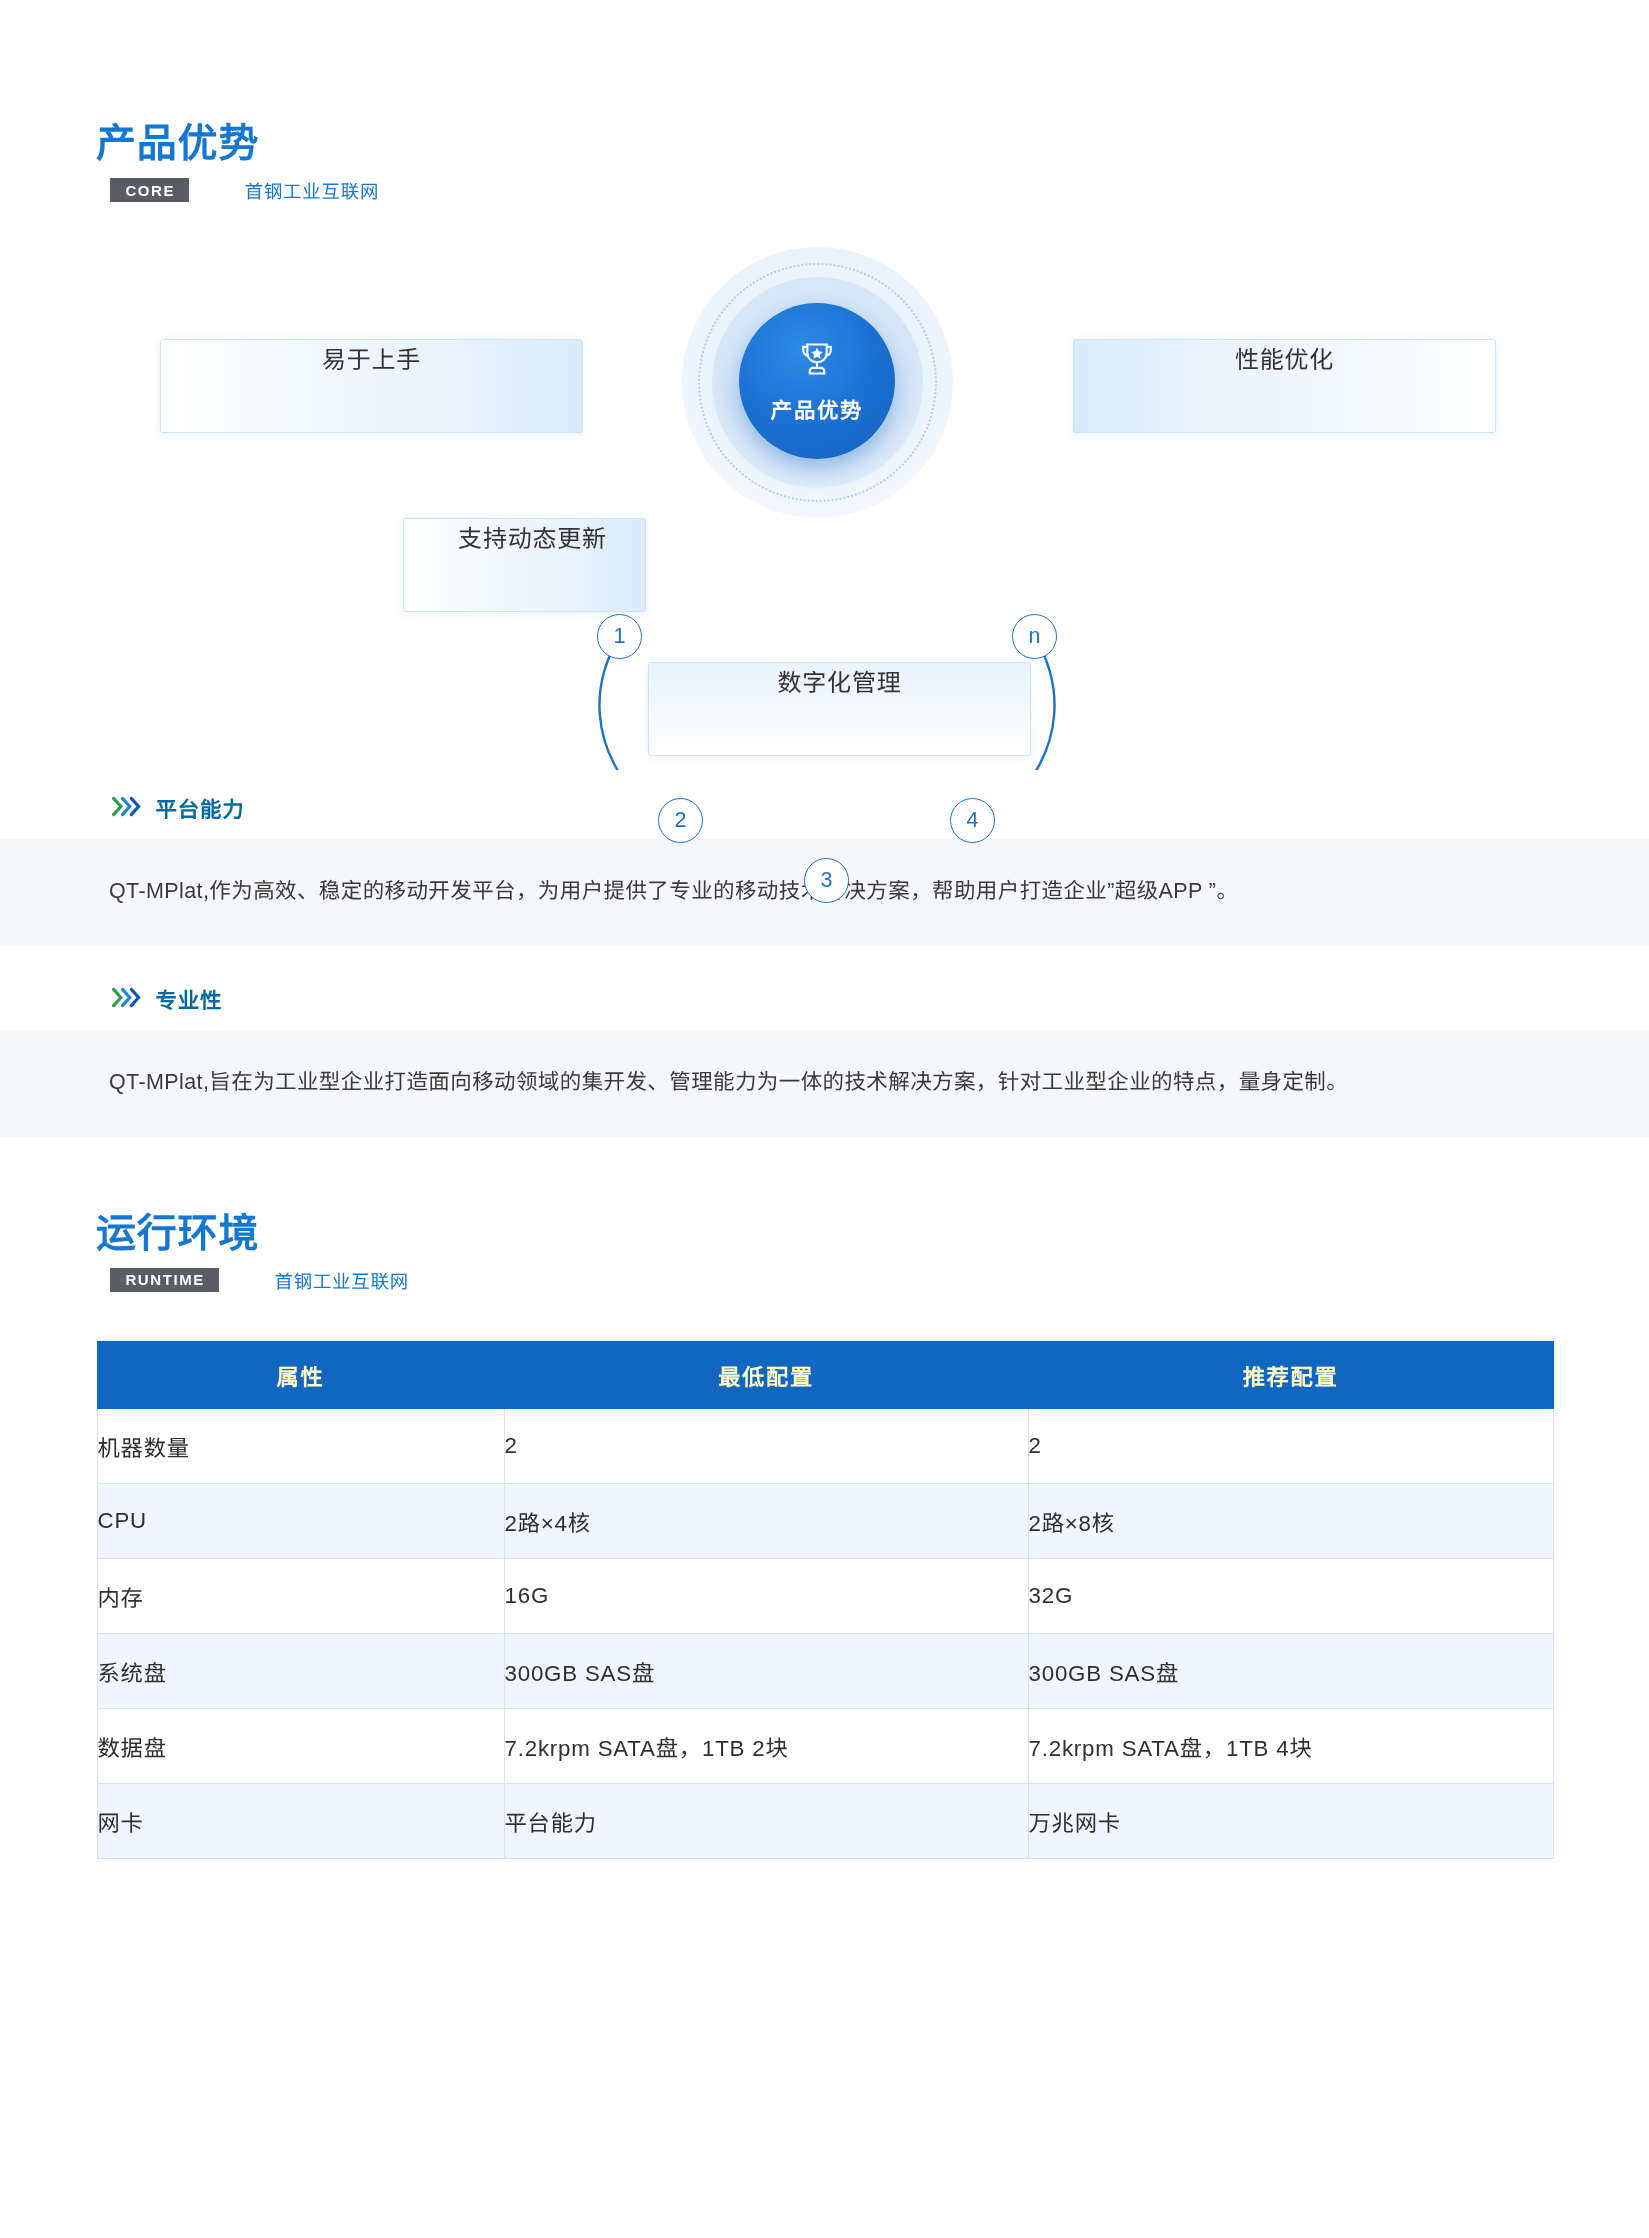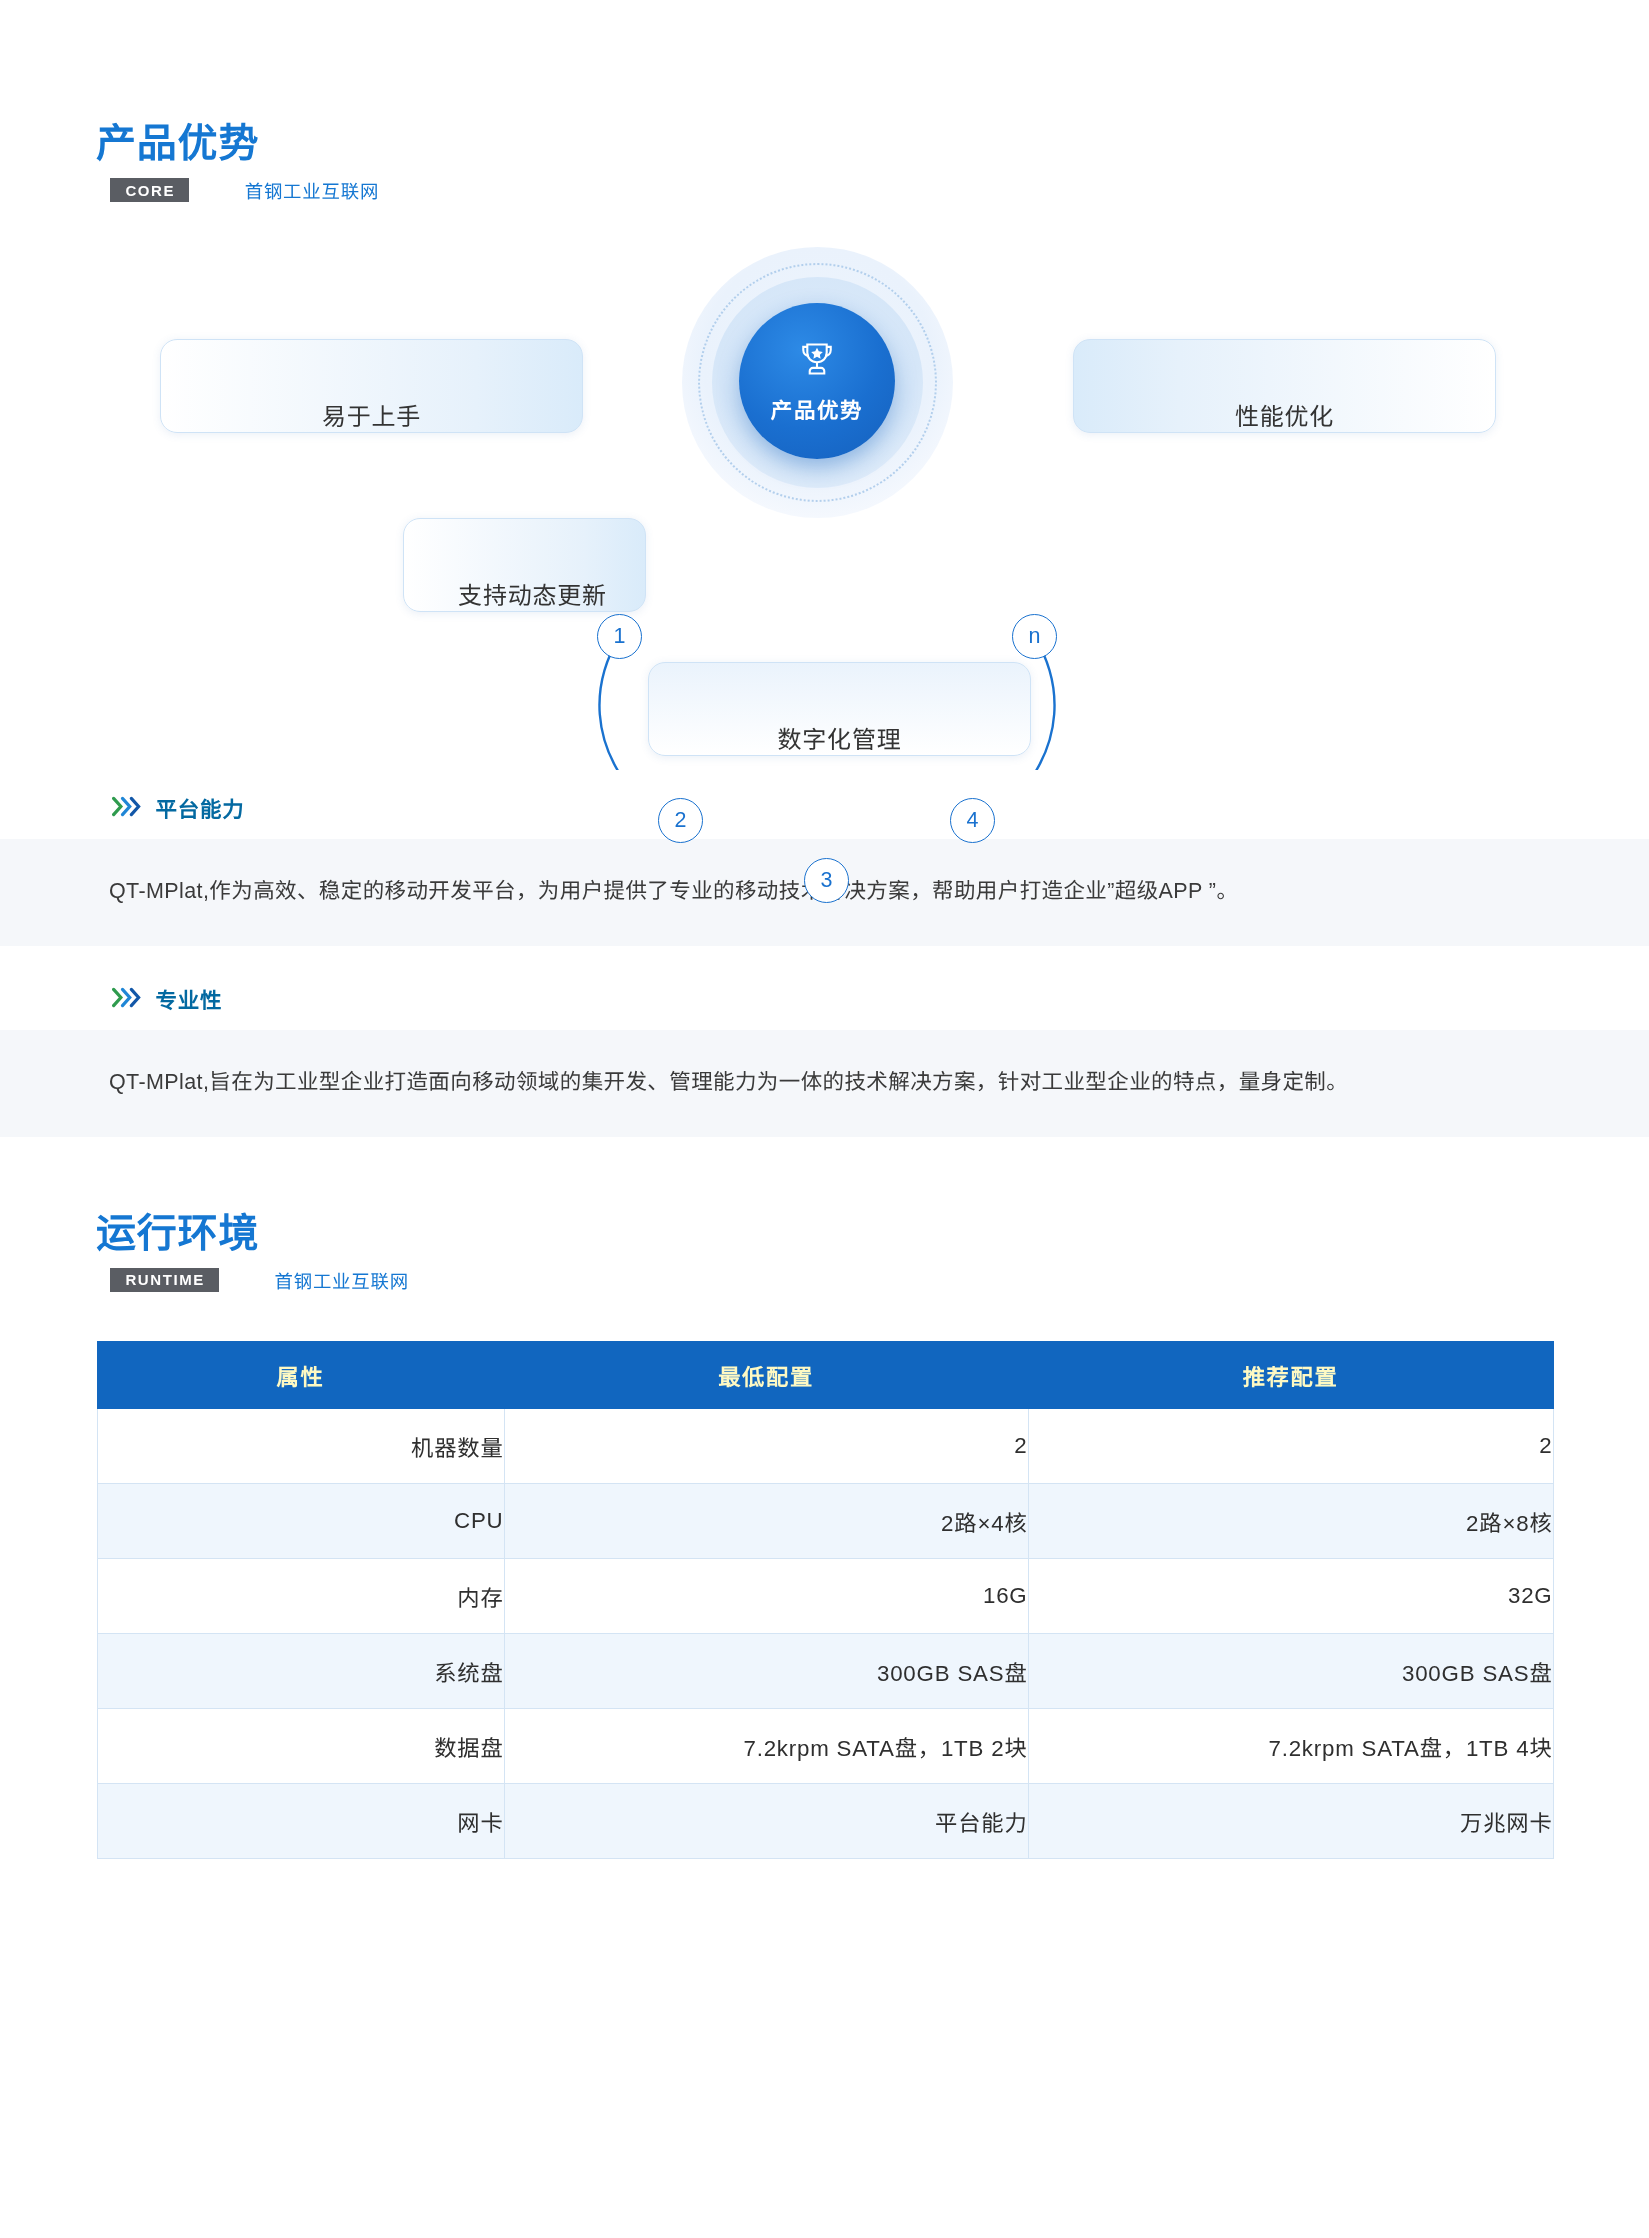--- a/index.html
+++ b/index.html
@@ -59,23 +59,23 @@
   .diagram {
     position: relative;
     width: 1650px;
     height: 543px;
     margin-top: 24px;
   }
 
   .pill {
     position: absolute;
     height: 94px;
-    border-radius: 17px;
-    display: flex;
-    align-items: flex-end;
+    border-radius: 3px;
+    display: flex;
+    align-items: flex-start;
     justify-content: center;
     font-size: 24px;
     color: #333333;
     letter-spacing: 0.8px;
     box-shadow: 0 1.6px 8px rgba(60,110,180,0.10);
   }
   .pill.left {
     background: linear-gradient(to right, #ffffff 0%, #e6f1fb 75%, #d9ebfa 100%);
     border: 0.8px solid #cfe3f6;
   }
@@ -222,21 +222,21 @@
   table.spec th {
     background: #1166bf;
     color: #fef9c3;
     font-weight: 700;
     height: 67px;
     letter-spacing: 1.6px;
     border: 0.8px solid #1166bf;
   }
   table.spec td {
     height: 75px;
-    text-align: right;
+    text-align: left;
     color: #2f2f2f;
     border: 0.8px solid #d4e4f4;
     letter-spacing: 0.8px;
   }
   table.spec tbody tr:nth-child(odd) td { background: #ffffff; }
   table.spec tbody tr:nth-child(even) td { background: #eff6fd; }
   table.spec col.c1 { width: 407px; }
   table.spec col.c2 { width: 524px; }
   table.spec col.c3 { width: 525px; }
 </style>

